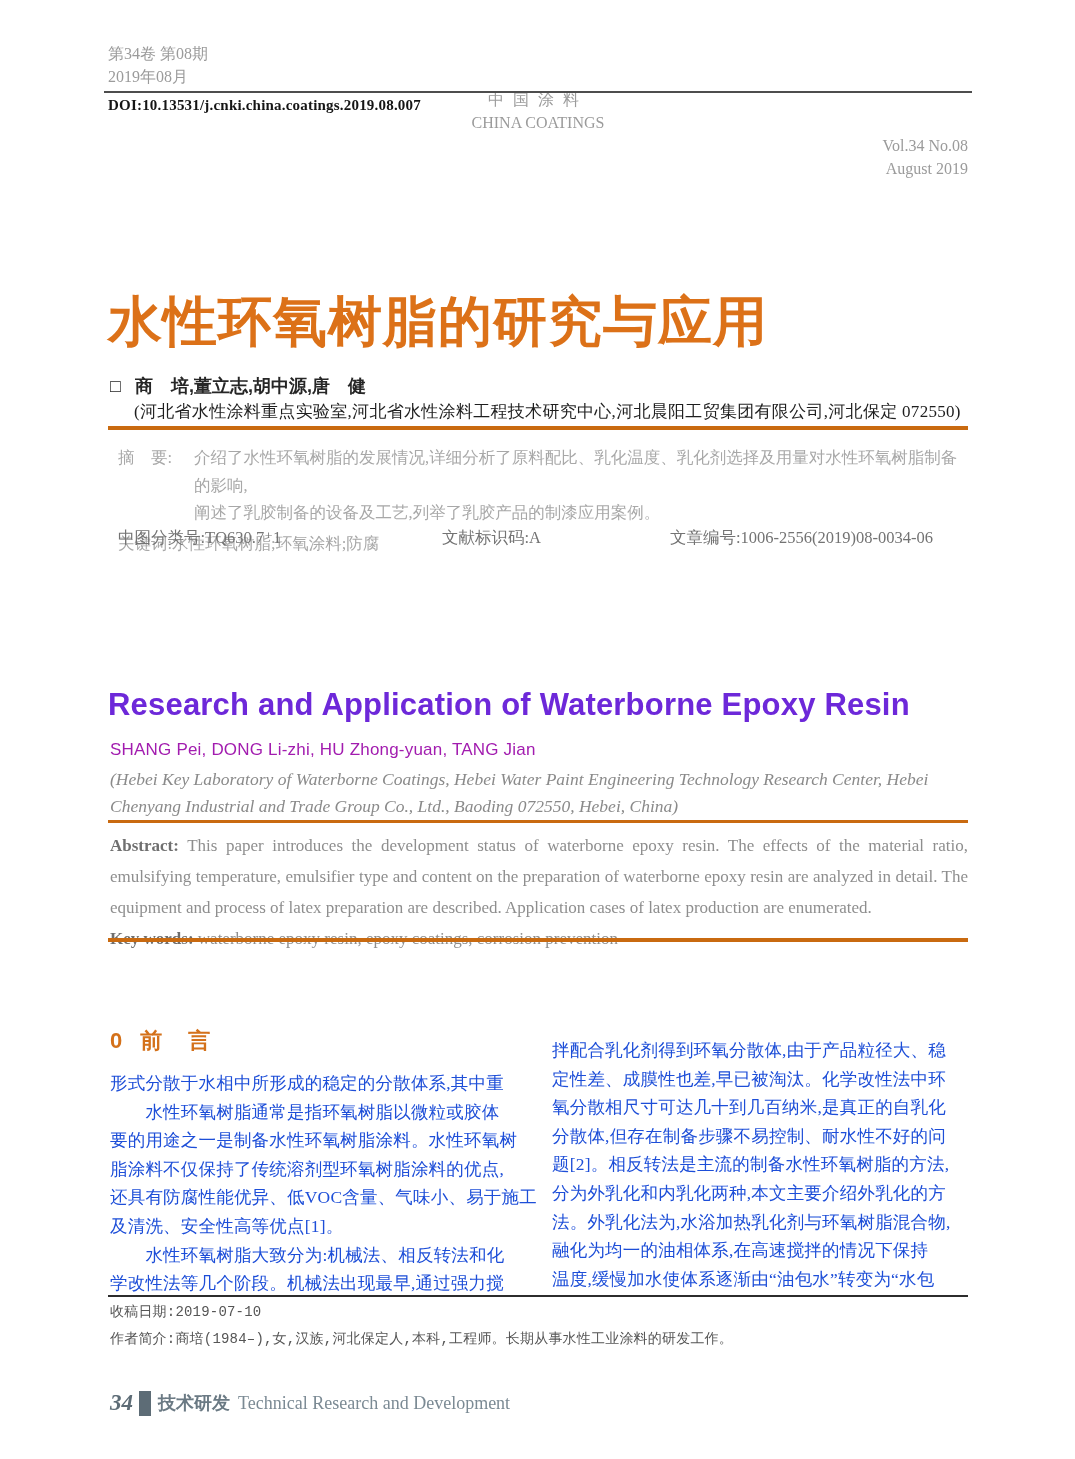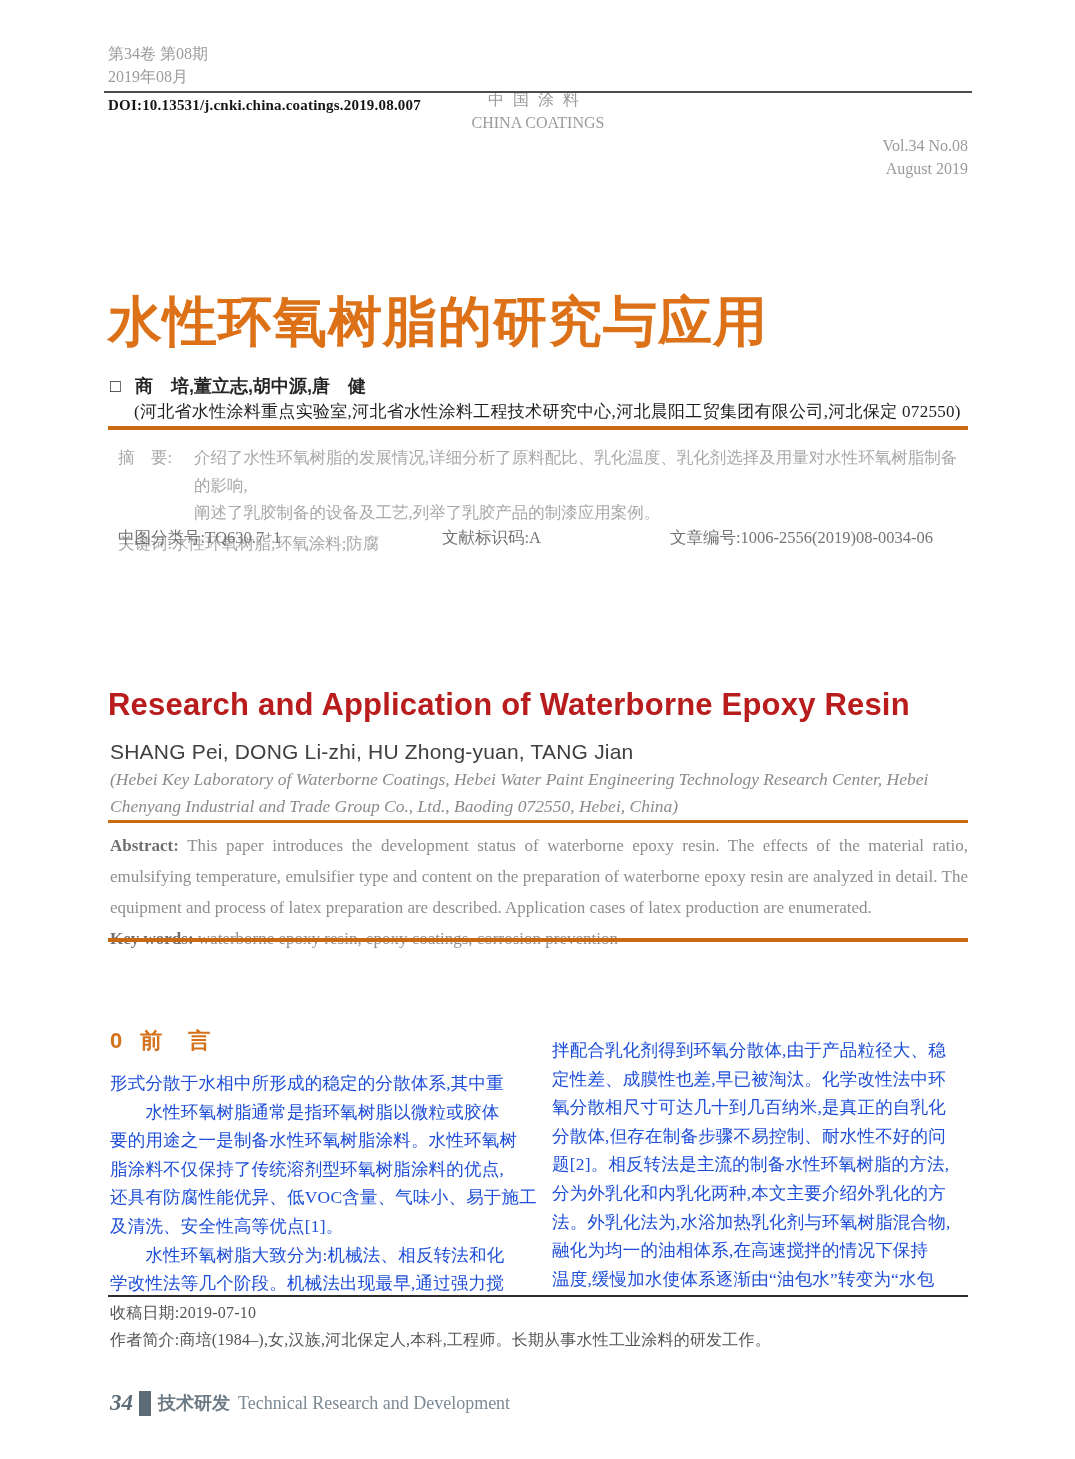--- a/index.html
+++ b/index.html
@@ -31,41 +31,41 @@
   .cn-abs .lbl{flex:0 0 76px;}
   .cn-abs .indent{margin-left:76px;}
   .cn-kw{margin-top:3px;}
   .cn-clc{top:527px;left:118px;width:850px;display:flex;color:#737373;font-size:16.5px;}
   .cn-clc .i1{flex:0 0 324px;}
   .cn-clc .i2{flex:0 0 228px;}
   
   .en-title{top:687px;left:108px;font-family:"Liberation Sans","DejaVu Sans",sans-serif;
             font-size:31px;font-weight:bold;letter-spacing:.2px;}
   .en-authors{top:740px;left:110px;font-family:"Liberation Sans","DejaVu Sans",sans-serif;
-              font-size:21px;color:#404040;letter-spacing:.2px;}
+              font-size:17px;color:#a21caf;letter-spacing:.2px;}
   .en-affil{top:766px;left:110px;width:860px;font-style:italic;font-size:17.5px;
             color:#8a8a8a;line-height:27px;}
   .rule-2{top:820px;left:108px;width:860px;height:3px;}
   .en-abs{top:830px;left:110px;width:858px;font-size:17px;line-height:31px;
           color:#8e8e8e;text-align:justify;}
   .en-abs .b{font-weight:bold;color:#6f6f6f;}
   .en-kw{margin-top:0px;text-align:left;}
   .rule-3{top:938px;left:108px;width:860px;height:4px;}
   
   .sec-head{color:#d4711a;font-family:"Liberation Sans","DejaVu Sans",sans-serif;
             font-weight:bold;font-size:22px;letter-spacing:2px;margin:0 0 13px 0;}
   .sec-head .num{margin-right:16px;}
   .cols{top:1026px;left:110px;width:858px;display:flex;}
   .col{width:416px;}
   .col.right{margin-left:26px;padding-top:10px;width:416px;}
   .col .line{font-size:17.5px;line-height:28.6px;color:#1d4ed8;white-space:nowrap;letter-spacing:.2px;}
   
   .fn-rule{top:1295px;left:108px;width:860px;height:1.5px;background:#2c2c2c;}
-  .fn{left:110px;font-family:Liberation Serif, serif;
-      font-size:16px;color:#555555;letter-spacing:.2px;}
+  .fn{left:110px;font-family:Liberation Mono, monospace;
+      font-size:14px;color:#555555;letter-spacing:.2px;}
   .fn.received{top:1303px;}
   .fn.bio{top:1330px;}
   
   .pfooter{top:1390px;left:110px;display:flex;align-items:center;}
   .pfooter .pno{font-family:"Liberation Serif","DejaVu Serif",serif;font-style:italic;
                 font-weight:bold;font-size:23px;color:#5d6c76;}
   .pfooter .blk{width:12px;height:25px;background:#5d6c76;margin:0 7px 0 6px;}
   .pfooter .sec-cn{font-weight:bold;font-size:18px;color:#6b7a84;margin-right:8px;}
   .pfooter .sec-en{font-size:18px;color:#7b8a94;}
 </style>
@@ -109,21 +109,21 @@
     <div class="cn-kw">
       <span>关键词:</span><span>水性环氧树脂;环氧涂料;防腐</span>
     </div>
   </div>
   <div class="abs cn-clc">
     <span class="i1">中图分类号:TQ630.7⁺1</span>
     <span class="i2">文献标识码:A</span>
     <span class="i3">文章编号:1006-2556(2019)08-0034-06</span>
   </div>
 
-  <h2 class="abs en-title" style="margin:0;color:#b91c1c">Research and Application of Waterborne Epoxy Resin</h2>
+  <h2 class="abs en-title" style="margin:0;color:#6d28d9">Research and Application of Waterborne Epoxy Resin</h2>
   <div class="abs en-authors">SHANG Pei, DONG Li-zhi, HU Zhong-yuan, TANG Jian</div>
   <div class="abs en-affil">
     <div>(Hebei Key Laboratory of Waterborne Coatings, Hebei Water Paint Engineering Technology Research Center, Hebei</div>
     <div>Chenyang Industrial and Trade Group Co., Ltd., Baoding 072550, Hebei, China)</div>
   </div>
   <div class="abs rule-2" style="background:#C96A10"></div>
 
   <div class="abs en-abs">
     <div><span class="b">Abstract:</span><span> This paper introduces the development status of waterborne epoxy resin. The effects of the material ratio, emulsifying temperature, emulsifier type and content on the preparation of waterborne epoxy resin are analyzed in detail. The equipment and process of latex preparation are described. Application cases of latex production are enumerated.</span></div>
     <div class="en-kw"><span class="b">Key words:</span><span>  waterborne epoxy resin, epoxy coatings, corrosion prevention</span></div>

